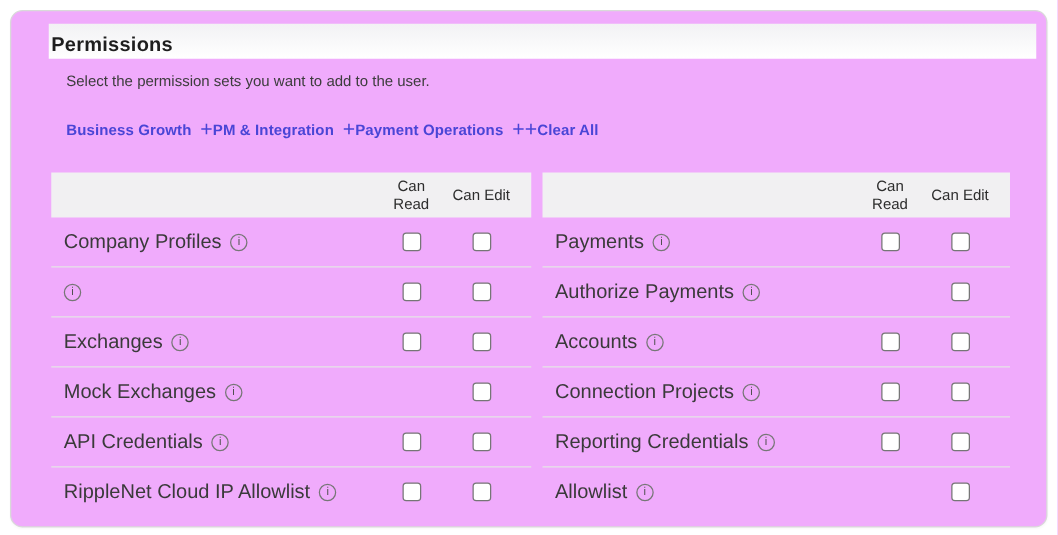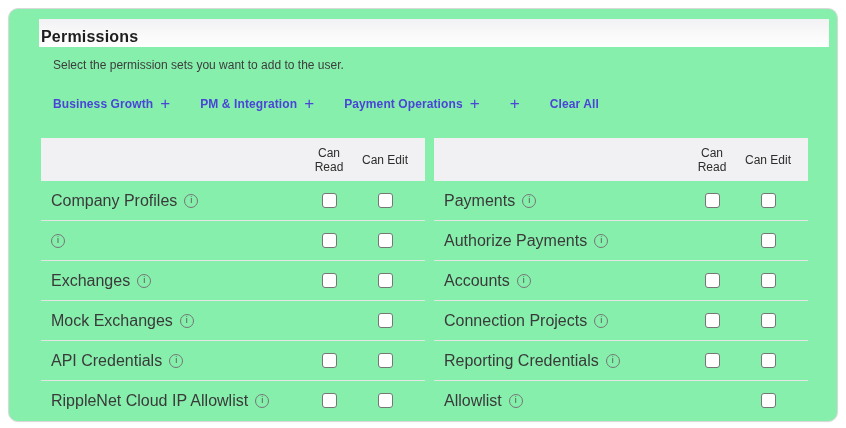--- a/index.html
+++ b/index.html
@@ -3,53 +3,53 @@
 <meta charset="utf-8">
 <style>
   html, body { margin:0; padding:0; }
   body {
     width:846px; height:428px; background:#ffffff; overflow:hidden;
     font-family:"Liberation Sans", sans-serif; position:relative;
     -webkit-font-smoothing:antialiased;
   }
   .card {
     position:absolute; left:8px; top:8px; width:828px; height:412px;
-    background:#86efac; border:1px solid #d9d9d9; border-radius:10px;
+    background:#f0abfc; border:1px solid #d9d9d9; border-radius:10px;
     box-shadow:0 1px 2px rgba(0,0,0,0.03);
   }
   .top-shade {
     position:absolute; top:10px; left:30px; right:8px; height:28px;
     background:linear-gradient(180deg, #f2f2f4 0%, #ffffff 100%);
     pointer-events:none;
   }
   .content { position:relative; padding:20px 0 0 32px; }
   .page-title {
     margin:0; font-size:16px; line-height:16px; font-weight:700;
     color:#1e1e1e; letter-spacing:0.2px;
   }
   .page-subtitle {
     margin:13px 0 0 12px; font-size:12px; line-height:14px; color:#3c3c3c;
   }
   .preset-row {
-    margin-top:24px; padding-left:12px; display:flex; align-items:center; gap:30px;
+    margin-top:24px; padding-left:12px; display:flex; align-items:center; 
   }
   .preset-btn, .clear-btn {
     background:none; border:none; padding:0; margin:0; cursor:pointer;
     color:#4a45d6; font-family:"Liberation Sans", sans-serif;
     font-size:12px; font-weight:700; letter-spacing:0.1px;
     display:inline-flex; align-items:center; gap:7px; line-height:17px;
   }
   .plus {
     font-size:17px; font-weight:400; line-height:12px; margin-top:-2px;
   }
   .tables { margin-top:25px; display:flex; gap:9px; }
   .ptable { width:384px; flex:none; }
   .ptable.right { width:374px; }
   .thead {
-    height:43px; background:#f1f0f2; display:flex; align-items:center;
+    height:36px; background:#f1f0f2; display:flex; align-items:center;
   }
   .cell.labelcell {
     flex:1 1 auto; min-width:0; display:flex; align-items:center;
     padding-left:10px; gap:7px;
   }
   .cell.col {
     width:56px; flex:none; display:flex; align-items:center; justify-content:center;
     text-align:center;
   }
   .cell.col:last-child { margin-right:12px; }

